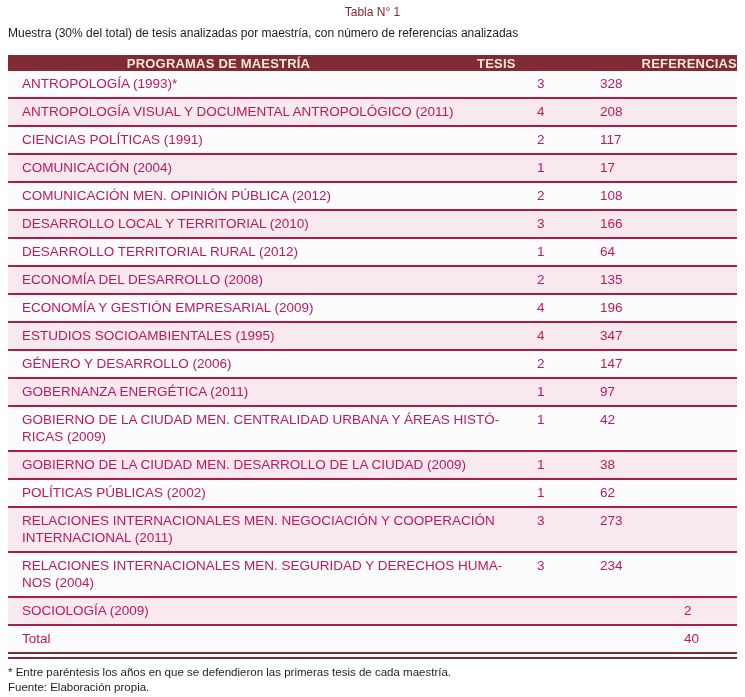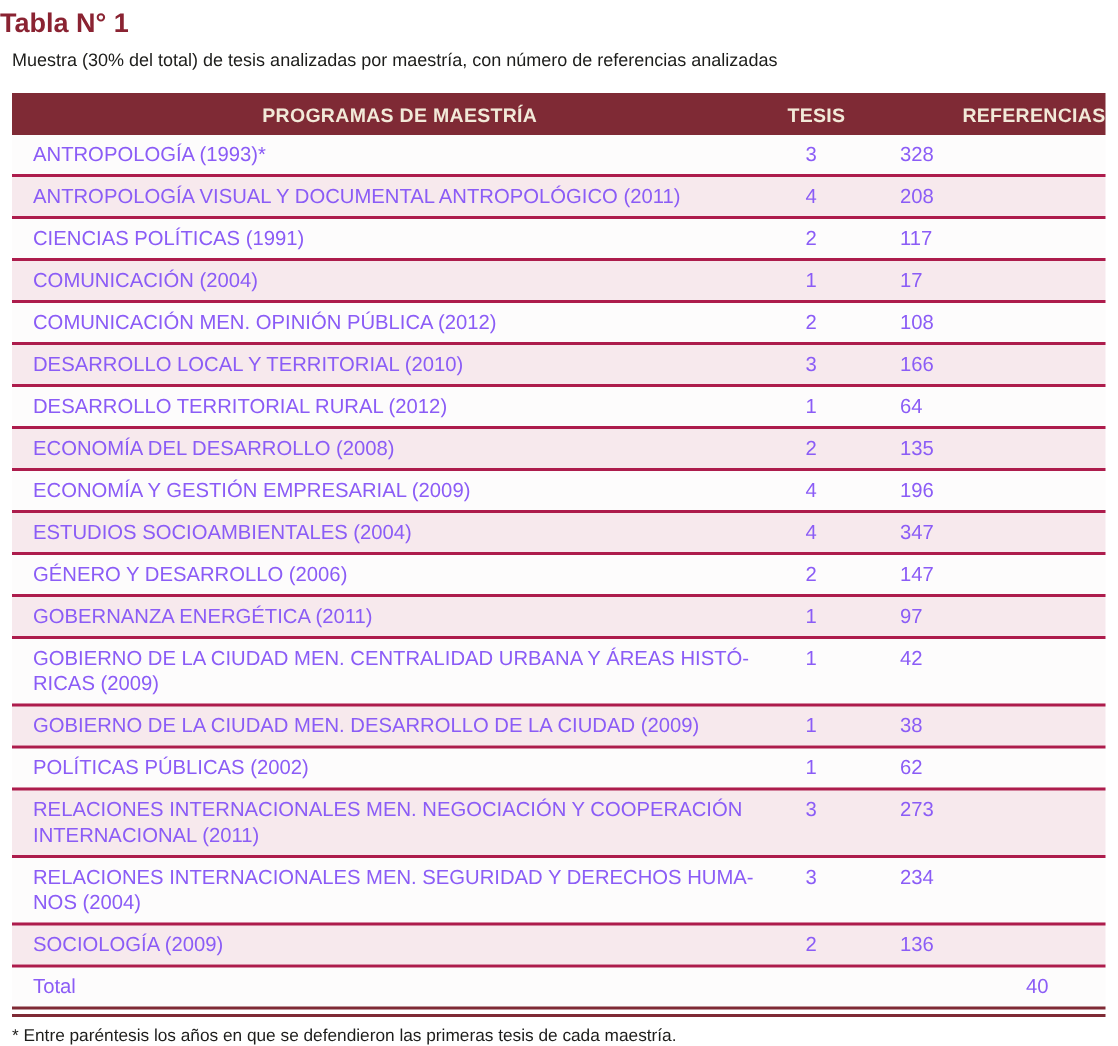--- a/index.html
+++ b/index.html
@@ -3,48 +3,50 @@
 <meta charset="utf-8">
 <style>
   html, body { margin: 0; padding: 0; }
   body {
     width: 745px; height: 697px;
     background: #ffffff;
     font-family: "Liberation Sans", sans-serif;
     overflow: hidden;
   }
   .title {
-    font-size: 18px;
-    font-weight: bold;
+    text-align: center;
+    font-size: 12px;
+    font-weight: normal;
     color: #8a2332;
     padding-top: 5px;
   }
   .subtitle {
     font-size: 12px;
     color: #1d1d1b;
     margin: 7px 8px 0 8px;
   }
   .table { margin: 15px 8px 0 8px; }
   .thead {
     display: flex;
     background: #7f2a35;
     color: #f2e9d8;
     font-weight: bold;
     font-size: 13px;
-    height: 28px;
+    height: 16px;
     align-items: center;
     letter-spacing: 0.2px;
+    gap: 48px;
   }
   .th-program { flex: 1; text-align: center; }
   .th-tesis   { width: 65px;  text-align: left; }
   .th-refs    { width: 147px; text-align: right; }
   .row {
     display: flex;
     font-size: 13.5px;
-    color: #8b5cf6;
+    color: #be185d;
     line-height: 17px;
     padding: 4px 0 5px 0;
     border-top: 2px solid #ad1c4c;
     align-items: flex-start;
   }
   .row-first { border-top: none; }
   .row-even  { background: #fdfcfc; }
   .row-odd   { background: #f7e9ed; }
   .total-row { background: #fdfcfc; }
   .cell-program {
@@ -120,21 +122,21 @@
         <div class="cell-program">ECONOMÍA DEL DESARROLLO (2008)</div>
         <div class="cell-tesis">2</div>
         <div class="cell-refs">135</div>
       </div>
       <div class="row row-even">
         <div class="cell-program">ECONOMÍA Y GESTIÓN EMPRESARIAL (2009)</div>
         <div class="cell-tesis">4</div>
         <div class="cell-refs">196</div>
       </div>
       <div class="row row-odd">
-        <div class="cell-program">ESTUDIOS SOCIOAMBIENTALES (2004)</div>
+        <div class="cell-program">ESTUDIOS SOCIOAMBIENTALES (1995)</div>
         <div class="cell-tesis">4</div>
         <div class="cell-refs">347</div>
       </div>
       <div class="row row-even">
         <div class="cell-program">GÉNERO Y DESARROLLO (2006)</div>
         <div class="cell-tesis">2</div>
         <div class="cell-refs">147</div>
       </div>
       <div class="row row-odd">
         <div class="cell-program">GOBERNANZA ENERGÉTICA (2011)</div>
@@ -165,21 +167,20 @@
       </div>
       <div class="row row-even">
         <div class="cell-program">RELACIONES INTERNACIONALES MEN. SEGURIDAD Y DERECHOS HUMA-
 NOS (2004)</div>
         <div class="cell-tesis">3</div>
         <div class="cell-refs">234</div>
       </div>
       <div class="row row-odd">
         <div class="cell-program">SOCIOLOGÍA (2009)</div>
         <div class="cell-tesis">2</div>
-        <div class="cell-refs">136</div>
       </div>
     </div>
 
   <div class="row total-row">
     <div class="cell-program">Total</div>
     <div class="cell-tesis">40</div>
   </div>
 
   <div class="bottom-border"></div>
 </div>

